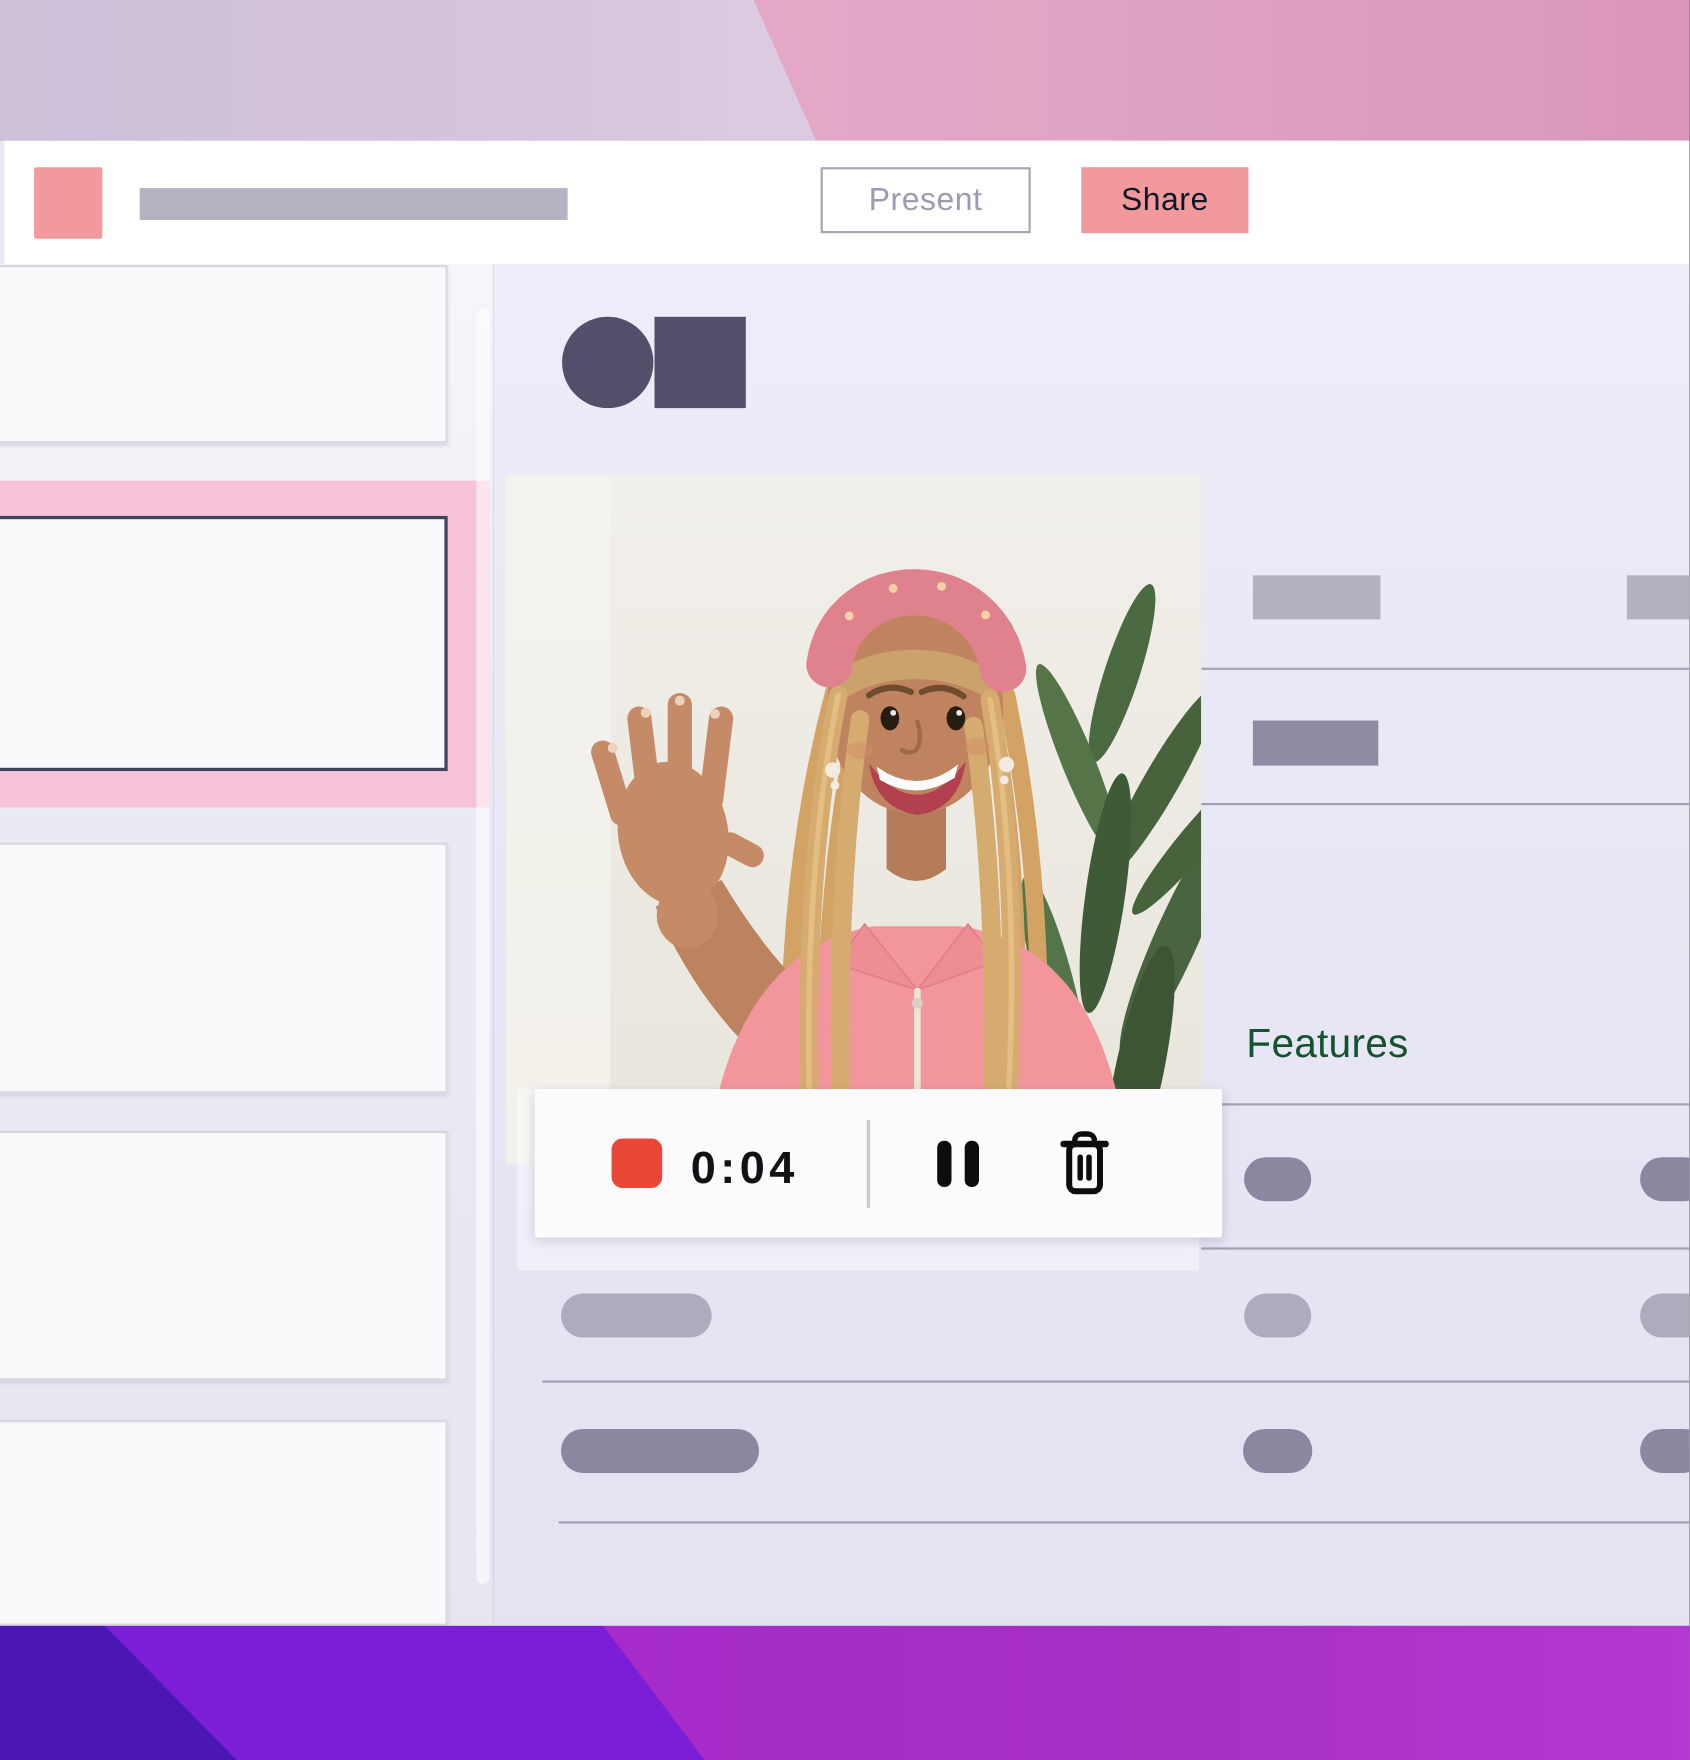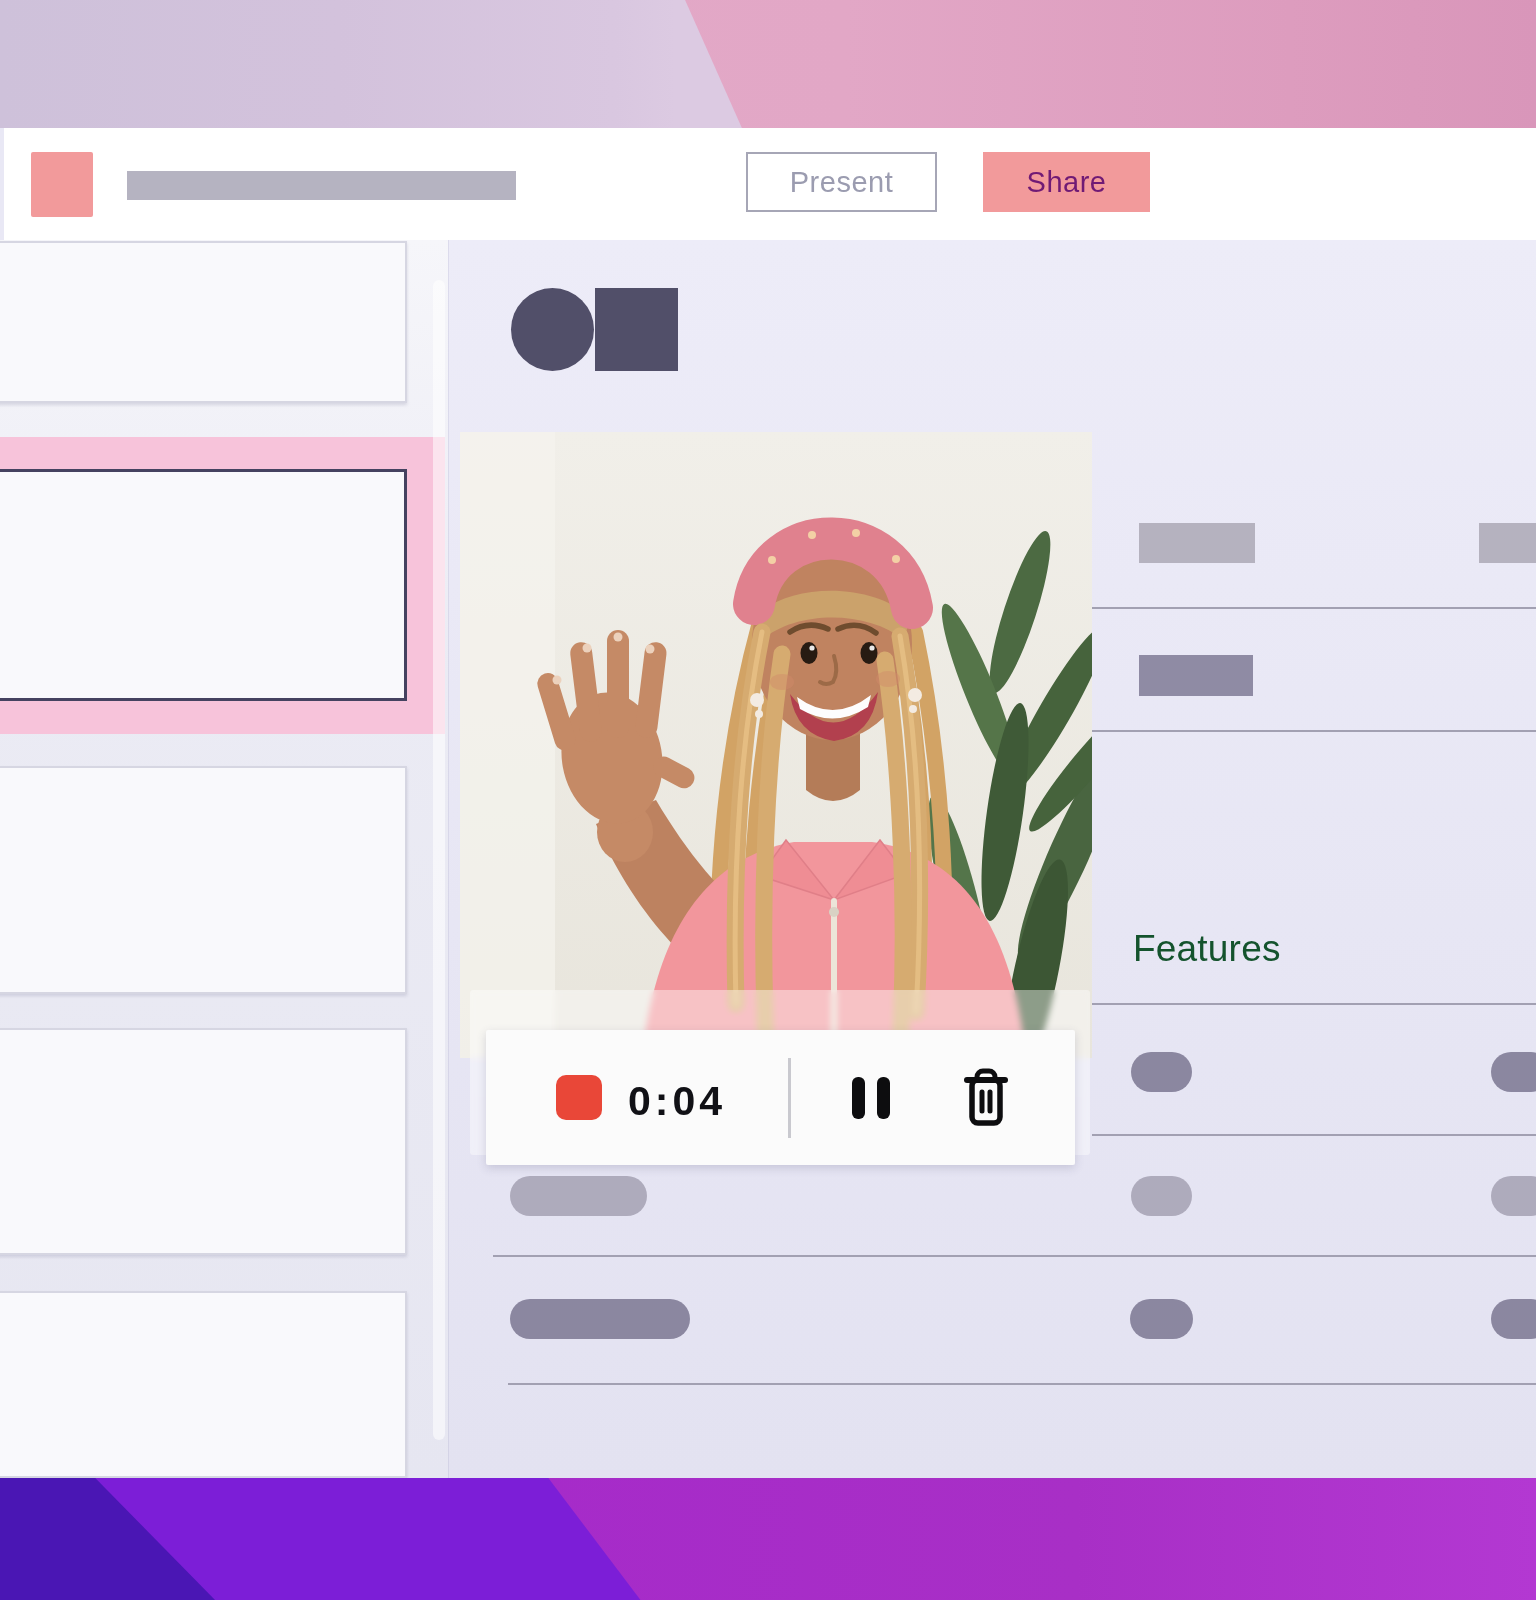--- a/index.html
+++ b/index.html
@@ -20,21 +20,21 @@
     background:linear-gradient(90deg,#b136cd 0%,#a62bc9 35%,#a82fc6 70%,#b338d2 100%);
     clip-path:polygon(35.7% 0,100% 0,100% 100%,41.7% 100%);}
 
   
   .toolbar{left:4px;top:128px;width:1536px;height:112px;background:#ffffff;}
   .app-logo{left:27px;top:24px;width:62px;height:65px;background:#f29a9b;border-radius:2px;}
   .title-ph{left:123px;top:43px;width:389px;height:29px;background:#b5b3c1;}
   .btn{display:flex;align-items:center;justify-content:center;box-sizing:border-box;
        height:60px;top:24px;font-size:29px;letter-spacing:.5px;cursor:pointer;}
   .btn-present{left:742px;width:191px;background:#fff;border:2px solid #a6a6b6;color:#9b9cb0;}
-  .btn-share{left:979px;width:167px;background:#f29a9b;border:none;color:#701a75;}
+  .btn-share{left:979px;width:152px;background:#f29a9b;border:none;color:#0f172a;}
 
   
   .sidebar{left:0;top:240px;width:448px;height:1238px;
     background:linear-gradient(180deg,#f6f6fa 0%,#ebebf4 35%,#e6e6f1 100%);}
   .thumb{position:absolute;left:-18px;width:425px;background:#f9f9fc;
     border:2px solid #d6d6e2;box-sizing:border-box;
     box-shadow:0 2px 3px rgba(140,140,170,.28);cursor:pointer;}
   .sel-wrap{position:absolute;left:-18px;top:197px;width:463px;height:297px;background:#f7c3da;}
   .thumb.selected{left:-18px;top:229px;border:3px solid #454260;box-shadow:none;}
   .scroll-strip{left:433px;top:280px;width:12px;height:1160px;
@@ -55,22 +55,22 @@
   .c-bar-light{background:#b5b2bf;}
   .c-bar-dark{background:#8f8ba4;}
   .c-pill-dark{background:#8b87a0;}
   .c-pill-light{background:#aeabbc;}
 
   .features{left:1133px;top:928px;font-size:37px;font-weight:500;color:#14532d;letter-spacing:.2px;}
 
   
   .frosted{left:470px;top:990px;width:620px;height:165px;
     background:rgba(255,255,255,.42);border-radius:3px;-webkit-backdrop-filter:blur(3px);backdrop-filter:blur(3px);}
-  .recbar{left:486px;top:1030px;width:589px;height:135px;background:#fbfbfb;
-    border-radius:2px;box-shadow:0 3px 10px rgba(70,70,110,.20);}
+  .recbar{left:486px;top:990px;width:589px;height:135px;background:#fbfbfb;
+    border-radius:2px;box-shadow:0 3px 10px rgba(70,70,110,.20);padding-left:36px;}
   .recbar .inner{position:absolute;inset:0;}
   .stop-btn{position:absolute;left:70px;top:45px;width:46px;height:45px;border-radius:10px;
     background:#e94738;cursor:pointer;}
   .rec-time{position:absolute;left:142px;top:48px;width:130px;font-size:41px;font-weight:600;
     letter-spacing:4px;color:#111116;}
   .rec-div{position:absolute;left:302px;top:28px;width:3px;height:80px;background:#c9c9cf;}
   .pause-btn{position:absolute;left:366px;top:47px;width:40px;height:42px;cursor:pointer;}
   .pause-btn span{position:absolute;top:0;width:13px;height:42px;border-radius:6px;background:#0d0d0f;}
   .pause-btn span:first-child{left:0;}
   .pause-btn span:last-child{left:25px;}

